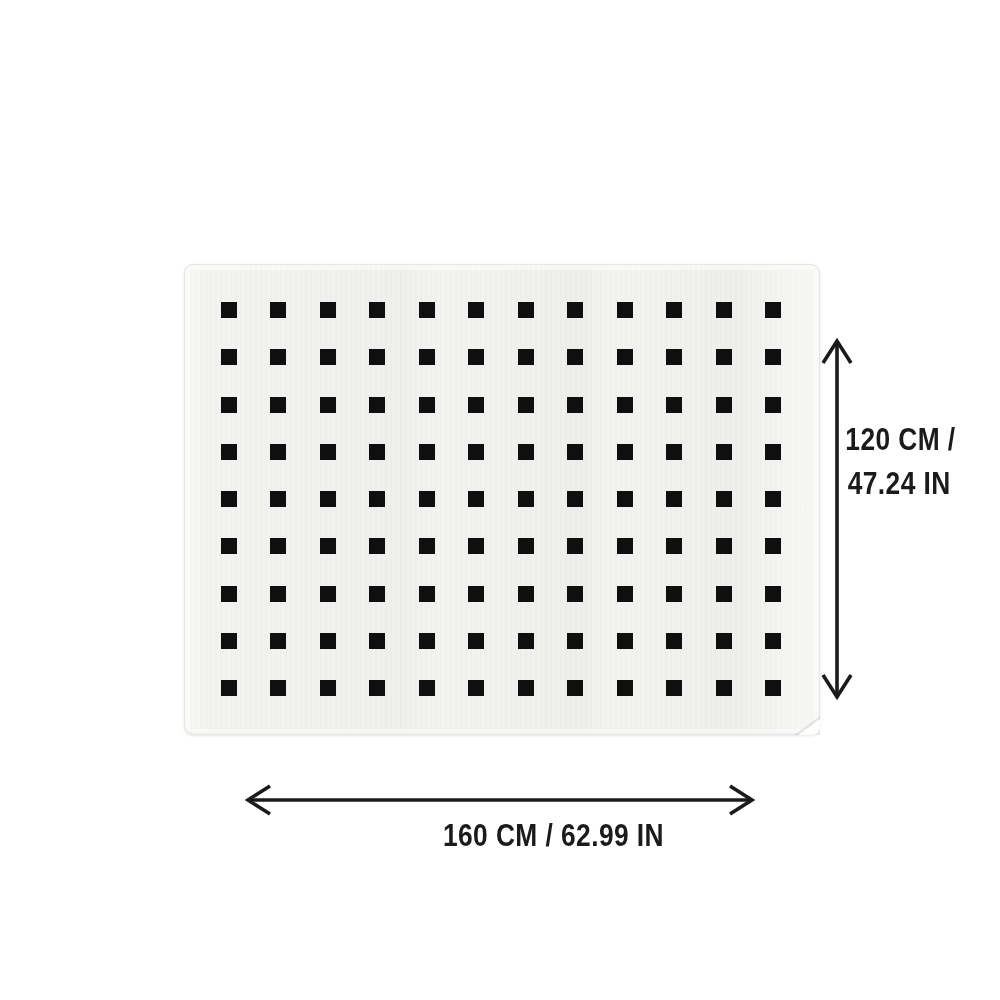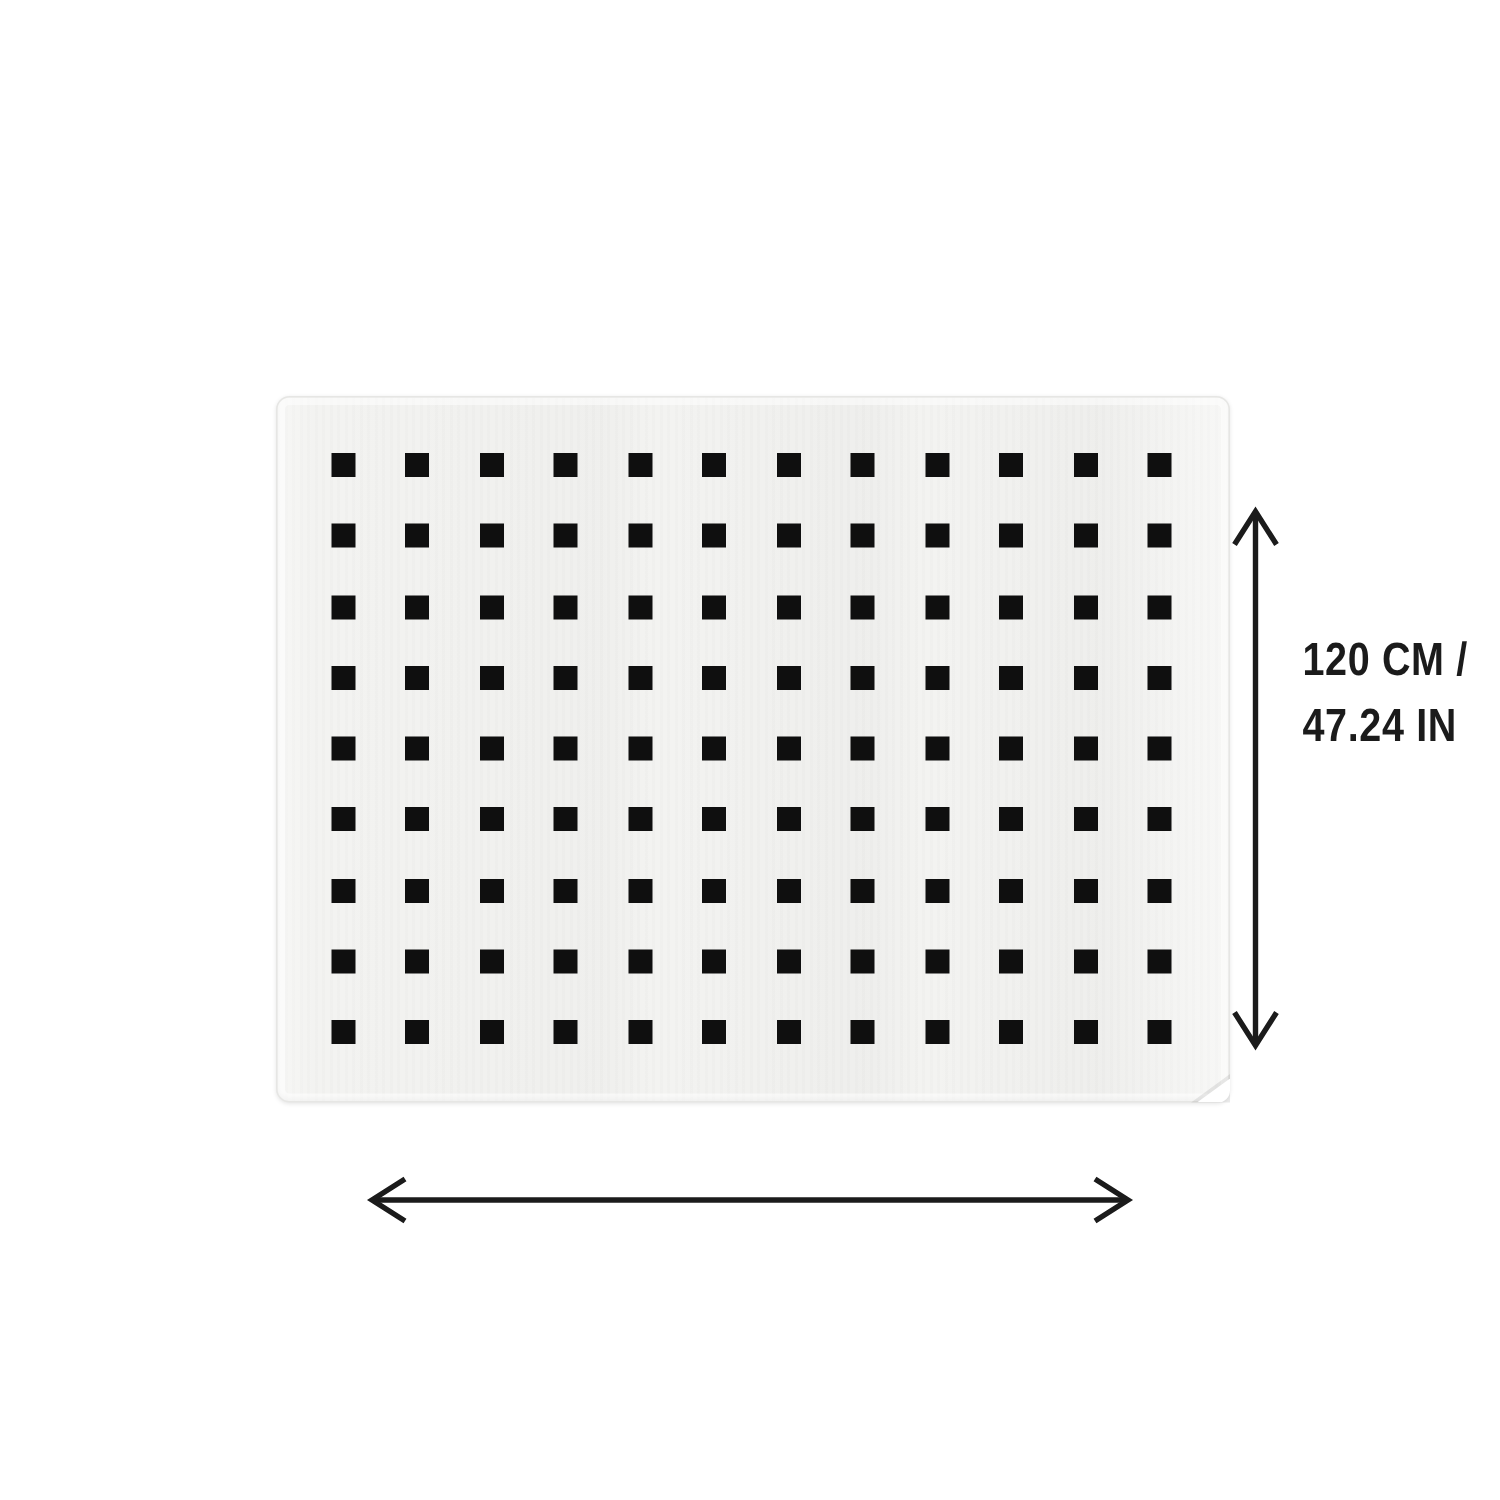--- a/index.html
+++ b/index.html
@@ -87,22 +87,21 @@
   }
   .v-arrow { left: 815px; top: 331px; }
   .h-arrow { left: 240px; top: 779px; }
 
   .dim-label {
     position: absolute;
     color: var(--annotation-color, #1b1b1b);
     font-size: 31px;
     font-weight: 700;
     line-height: 44px;
-    text-align: left;
-    padding-left: 23px;
+    text-align: right;
   }
   .v-label { left: 836px; top: 418px; width: 124px; }
   .h-label { left: 294px; top: 814px; width: 400px; }
   .cond {
     display: block;
     transform: scaleX(0.85);
     white-space: nowrap;
     letter-spacing: 0.5px;
   }
 </style>
@@ -236,14 +235,17 @@
     <span class="cond">120 CM /</span>
     <span class="cond">47.24 IN</span>
   </div>
 
   <svg class="dim-arrow h-arrow" width="520" height="42" viewBox="0 0 520 42">
     <line x1="9" y1="21" x2="511" y2="21"></line>
     <polyline points="30,7 8,21 30,35"></polyline>
     <polyline points="490,7 512,21 490,35"></polyline>
   </svg>
 
+  <div class="dim-label h-label">
+    <span class="cond">160 CM / 62.99 IN</span>
+  </div>
 
 </div>
 
 </body></html>

